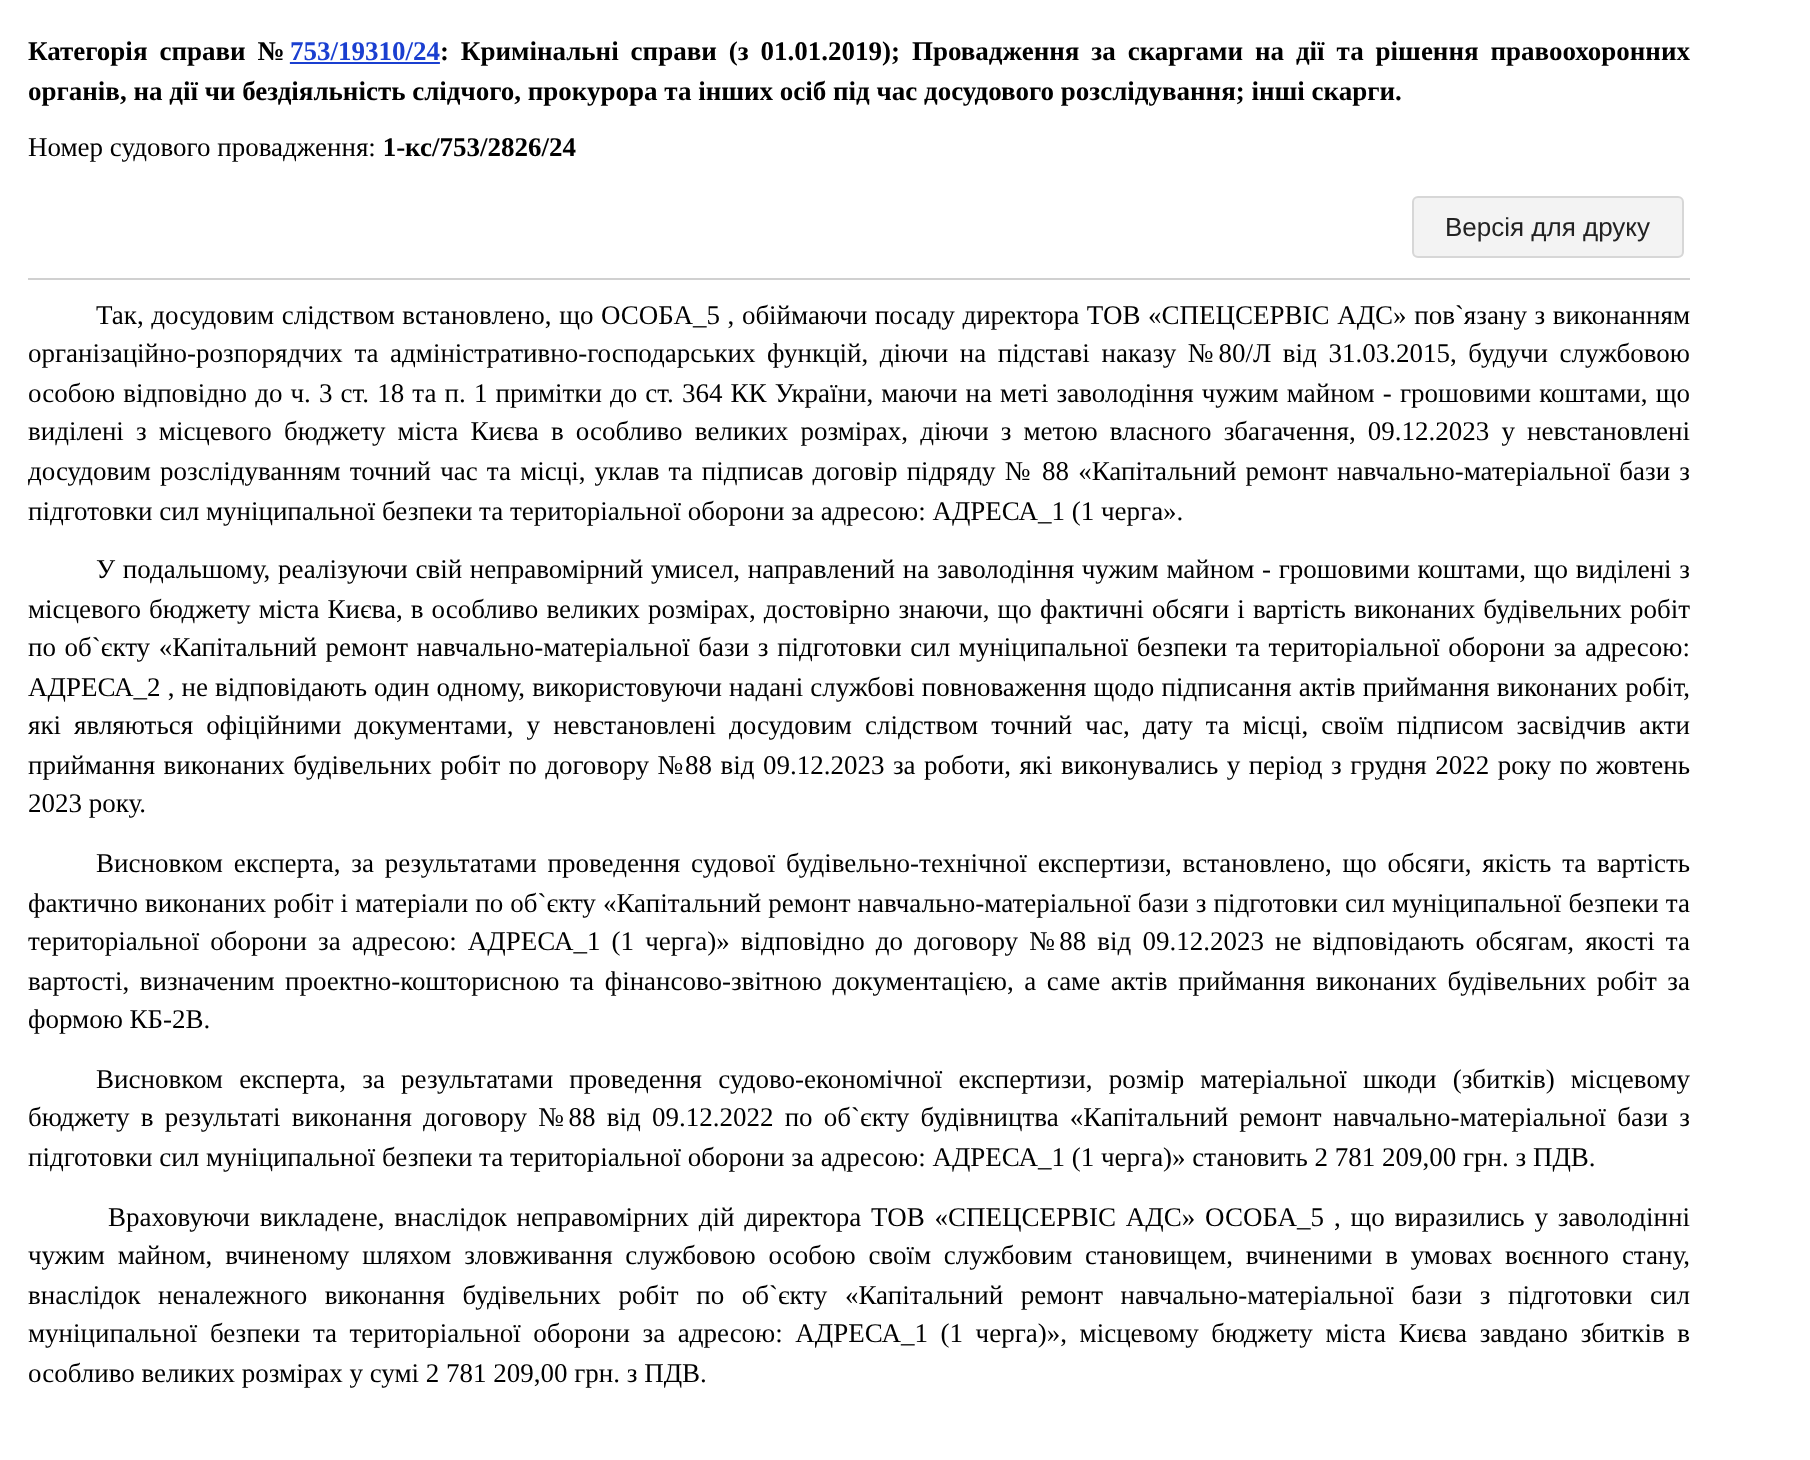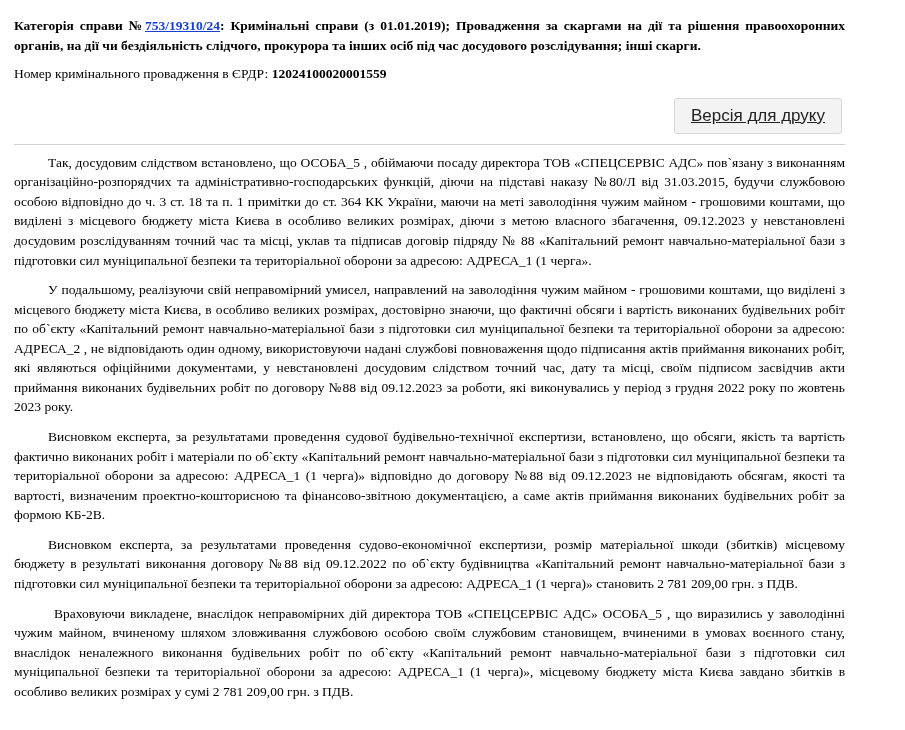--- a/index.html
+++ b/index.html
@@ -48,24 +48,23 @@
     margin-top: 14px;
     margin-bottom: 10px;
     padding-right: 3px;
   }
   .print-btn {
     background: #f3f3f3;
     border: 1px solid #d7d7d7;
     border-radius: 3px;
     padding: 7px 16px;
     font-family: "Liberation Sans", sans-serif;
-    font-size: 17px;
+    font-size: 13px;
     color: #222;
     cursor: pointer;
-    text-decoration: underline;
   }
   .divider {
     border: 0;
     border-top: 1px solid #d0d0d0;
     margin: 0 0 8px 0;
   }
   .body-text {
     line-height: 1.45;
   }
   .body-text p {
@@ -80,22 +79,22 @@
 </head>
 <body>
 
 <div class="page">
 
   <div class="meta">
     <p>
       <span class="b">Категорія справи №</span><span class="case-link">753/19310/24</span><span class="b">: Кримінальні справи (з 01.01.2019); Провадження за скаргами на дії та рішення правоохоронних органів, на дії чи бездіяльність слідчого, прокурора та інших осіб під час досудового розслідування; інші скарги.</span>
     </p>
     <p class="tight">
-      <span>Номер кримінального провадження в ЄРДР:</span>
-      <span class="b">12024100020001559</span>
+      <span>Номер судового провадження:</span>
+      <span class="b">1-кс/753/2826/24</span>
     </p>
   </div>
 
   <div class="print-row">
     <button class="print-btn">Версія для друку</button>
   </div>
 
   <hr class="divider">
 
   <div class="body-text">

